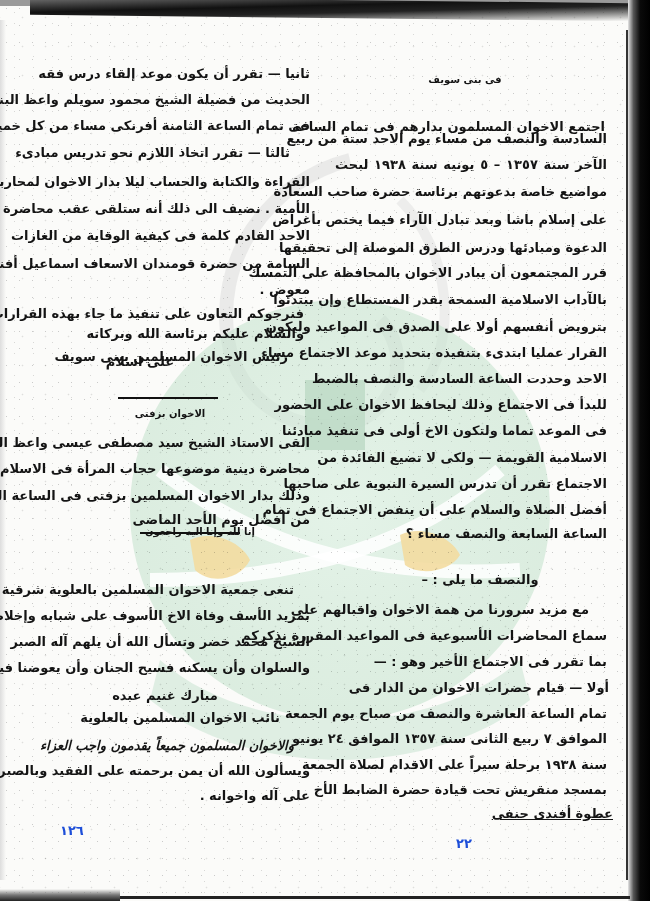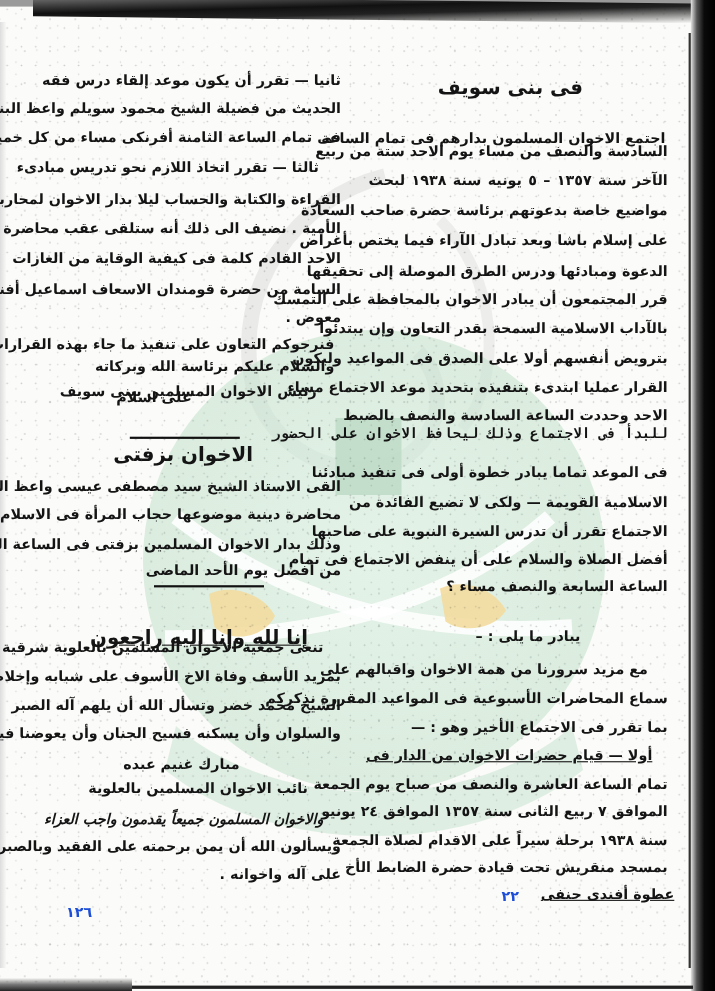--- a/index.html
+++ b/index.html
@@ -72,21 +72,21 @@
       line-height: 16px;
       color: #141414;
       direction: rtl;
       text-align: justify;
       text-align-last: justify;
       font-weight: bold;
       letter-spacing: -0.2px;
     }
     .line.center { text-align: center; text-align-last: center; }
     .line.right { text-align: right; text-align-last: right; }
-    .title { font-size: 18px; }
+    .title { font-size: 10px; }
     .rule {
       position: absolute; height: 2px; background: #111;
     }
     .pagenum {
       position: absolute; font-size: 13px; font-weight: bold; color: #1d4ed8;
       font-family: "DejaVu Sans", sans-serif;
     }
   </style>
 </head>
 <body>
@@ -130,45 +130,45 @@
   <div>
     <div class="line center title" style="left:400px; width:130px; top:72px;">فى بنى سويف</div>
 
     <div class="line" style="left:335px; width:270px; top:103px;margin-top:16px;">اجتمع الاخوان المسلمون بدارهم فى تمام الساعة</div>
     <div class="line" style="left:335px; width:272px; top:131px;">السادسة والنصف من مساء يوم الاحد ستة من ربيع</div>
     <div class="line" style="left:335px; width:272px; top:157px;">الآخر سنة ١٣٥٧ – ٥ يونيه سنة ١٩٣٨ لبحث</div>
     <div class="line" style="left:333px; width:274px; top:184px;">مواضيع خاصة بدعوتهم برئاسة حضرة صاحب السعادة</div>
     <div class="line" style="left:333px; width:274px; top:212px;">على إسلام باشا وبعد تبادل الآراء فيما يختص بأغراض</div>
     <div class="line" style="left:333px; width:274px; top:240px;">الدعوة ومبادئها ودرس الطرق الموصلة إلى تحقيقها</div>
     <div class="line" style="left:333px; width:274px; top:265px;">قرر المجتمعون أن يبادر الاخوان بالمحافظة على التمسك</div>
-    <div class="line" style="left:333px; width:274px; top:292px;">بالآداب الاسلامية السمحة بقدر التعاون وإن يبتدئوا</div>
+    <div class="line" style="left:333px; width:274px; top:292px;">بالآداب الاسلامية السمحة بقدر المستطاع وإن يبتدئوا</div>
     <div class="line" style="left:333px; width:274px; top:319px;">بترويض أنفسهم أولا على الصدق فى المواعيد وليكون</div>
     <div class="line" style="left:333px; width:274px; top:345px;">القرار عمليا ابتدىء بتنفيذه بتحديد موعد الاجتماع مساء</div>
     <div class="line" style="left:333px; width:274px; top:371px;">الاحد وحددت الساعة السادسة والنصف بالضبط</div>
-    <div class="line" style="left:333px; width:274px; top:387px;font-family:Liberation Mono, monospace;">للبدأ فى الاجتماع وذلك ليحافظ الاخوان على الحضور</div>
-    <div class="line" style="left:333px; width:274px; top:423px;">فى الموعد تماما يبادر خطوة أولى فى تنفيذ مبادئنا</div>
+    <div class="line" style="left:333px; width:274px; top:397px;">للبدأ فى الاجتماع وذلك ليحافظ الاخوان على الحضور</div>
+    <div class="line" style="left:333px; width:274px; top:423px;">فى الموعد تماما ولتكون الاخ أولى فى تنفيذ مبادئنا</div>
     <div class="line" style="left:333px; width:274px; top:450px;">الاسلامية القويمة — ولكى لا تضيع الفائدة من</div>
     <div class="line" style="left:333px; width:274px; top:476px;">الاجتماع تقرر أن تدرس السيرة النبوية على صاحبها</div>
     <div class="line" style="left:333px; width:274px; top:502px;">أفضل الصلاة والسلام على أن ينفض الاجتماع فى تمام</div>
     <div class="line right" style="left:333px; width:274px; top:526px;">الساعة السابعة والنصف مساء ؟</div>
 
-    <div class="line center" style="left:420px; width:120px; top:572px;">يبادر ما يلى : –</div>
+    <div class="line center" style="left:420px; width:120px; top:572px;">والنصف ما يلى : –</div>
 
     <div class="line" style="left:333px; width:256px; top:602px;">مع مزيد سرورنا من همة الاخوان واقبالهم على</div>
     <div class="line" style="left:333px; width:274px; top:628px;">سماع المحاضرات الأسبوعية فى المواعيد المقررة نذكركم</div>
     <div class="line right" style="left:333px; width:274px; top:654px;text-align:right;">بما تقرر فى الاجتماع الأخير وهو : —</div>
 
-    <div class="line" style="left:337px; width:256px; top:680px;text-decoration:underline;">أولا — قيام حضرات الاخوان من الدار فى</div>
+    <div class="line" style="left:353px; width:256px; top:680px;">أولا — قيام حضرات الاخوان من الدار فى</div>
     <div class="line" style="left:333px; width:274px; top:706px;">تمام الساعة العاشرة والنصف من صباح يوم الجمعة</div>
     <div class="line" style="left:333px; width:274px; top:731px;">الموافق ٧ ربيع الثانى سنة ١٣٥٧ الموافق ٢٤ يونيو</div>
     <div class="line" style="left:333px; width:274px; top:757px;">سنة ١٩٣٨ برحلة سيراً على الاقدام لصلاة الجمعة</div>
     <div class="line" style="left:333px; width:274px; top:782px;">بمسجد منقريش تحت قيادة حضرة الضابط الأخ</div>
     <div class="line right" style="left:339px; width:274px; top:806px;text-decoration:underline;">عطوة أفندى حنفى</div>
 
-    <div class="pagenum" style="left:456px; top:808px;">٢٢</div>
+    <div class="pagenum" style="left:456px; top:836px;">٢٢</div>
   </div>
 
   <div>
     <div class="line" style="left:72px; width:238px; top:66px;">ثانيا — تقرر أن يكون موعد إلقاء درس فقه</div>
     <div class="line" style="left:44px; width:266px; top:92px;">الحديث من فضيلة الشيخ محمود سويلم واعظ البندر</div>
     <div class="line right" style="left:44px; width:266px; top:118px;">فى تمام الساعة الثامنة أفرنكى مساء من كل خميس</div>
 
     <div class="line" style="left:44px; width:246px; top:145px;">ثالثا — تقرر اتخاذ اللازم نحو تدريس مبادىء</div>
     <div class="line" style="left:44px; width:266px; top:174px;">القراءة والكتابة والحساب ليلا بدار الاخوان لمحاربة</div>
     <div class="line" style="left:44px; width:266px; top:201px;">الأمية . نضيف الى ذلك أنه ستلقى عقب محاضرة</div>
@@ -186,21 +186,21 @@
 
     <div class="line center title" style="left:110px; width:120px; top:406px;">الاخوان بزفتى</div>
 
     <div class="line" style="left:74px; width:236px; top:435px;">القى الاستاذ الشيخ سيد مصطفى عيسى واعظ المركز</div>
     <div class="line" style="left:74px; width:236px; top:461px;">محاضرة دينية موضوعها حجاب المرأة فى الاسلام</div>
     <div class="line" style="left:74px; width:236px; top:488px;">وذلك بدار الاخوان المسلمين بزفتى فى الساعة التاسعة</div>
     <div class="line right" style="left:74px; width:236px; top:512px;">من أفضل يوم الأحد الماضى</div>
 
     <div class="rule" style="left:140px; width:100px; top:532px;"></div>
 
-    <div class="line center title" style="left:120px; width:160px; top:572px;text-decoration:underline;">إنا لله وإنا اليه راجعون</div>
+    <div class="line center title" style="left:120px; width:160px; top:524px;">إنا لله وإنا اليه راجعون</div>
 
     <div class="line" style="left:74px; width:220px; top:582px;">تنعى جمعية الاخوان المسلمين بالعلوية شرقية</div>
     <div class="line" style="left:74px; width:236px; top:608px;">بمزيد الأسف وفاة الاخ الأسوف على شبابه وإخلاصه</div>
     <div class="line" style="left:74px; width:236px; top:634px;">الشيخ محمد خضر وتسأل الله أن يلهم آله الصبر</div>
     <div class="line right" style="left:74px; width:236px; top:660px;">والسلوان وأن يسكنه فسيح الجنان وأن يعوضنا فيه خيرا .</div>
 
     <div class="line center" style="left:110px; width:110px; top:688px;">مبارك غنيم عبده</div>
     <div class="line center" style="left:90px; width:190px; top:710px;">نائب الاخوان المسلمين بالعلوية</div>
 
     <div class="line" style="left:72px; width:222px; top:738px;font-style:italic;">والاخوان المسلمون جميعاً يقدمون واجب العزاء</div>

